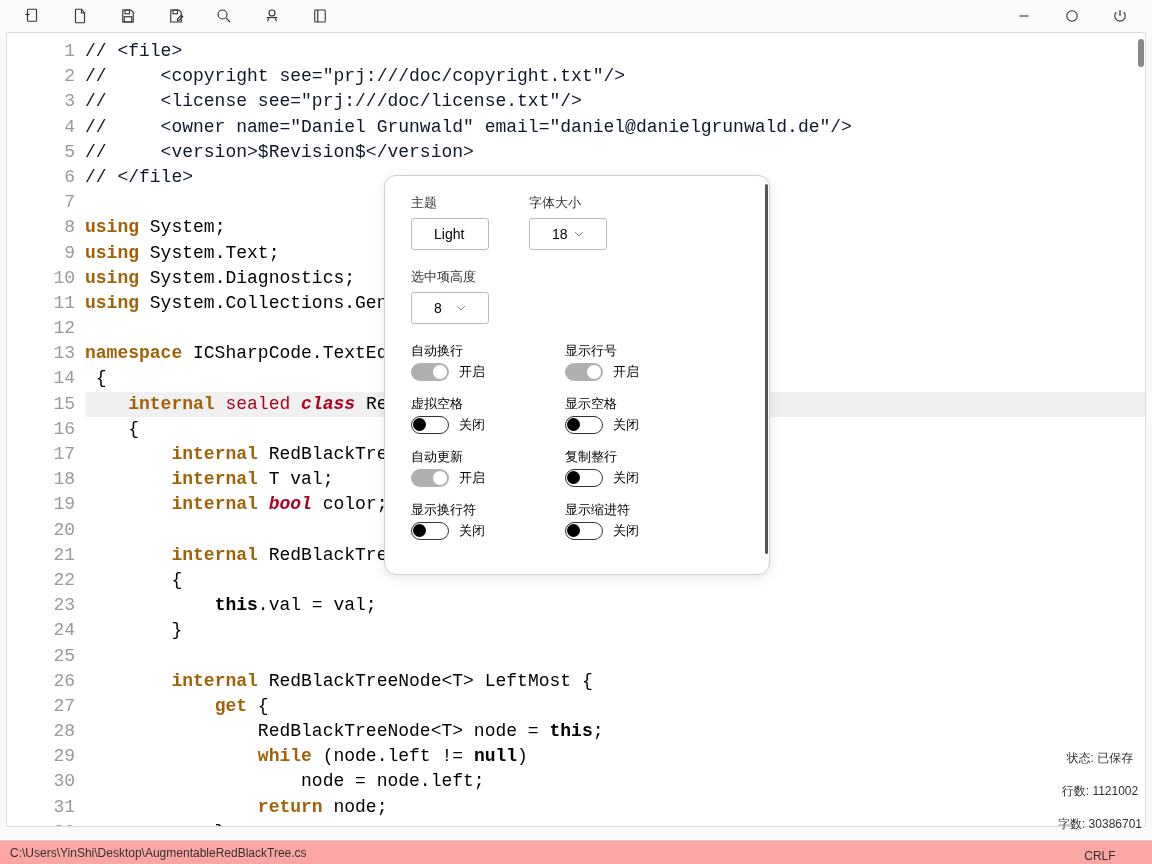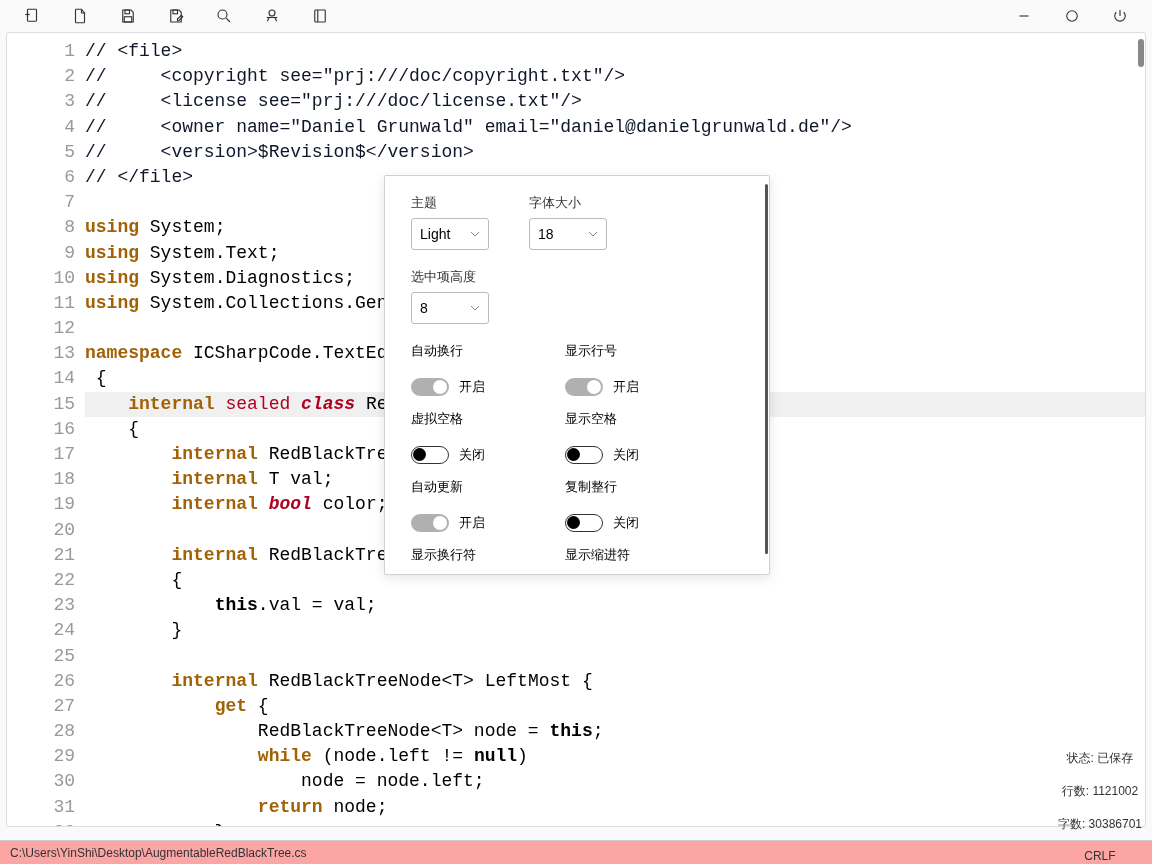--- a/index.html
+++ b/index.html
@@ -78,21 +78,21 @@
 }
 .statusbar .right { display: flex; gap: 16px; align-items: center; flex-direction: column; }
 .statusbar .seg { white-space: nowrap; }
 .statusbar svg { width: 14px; height: 14px; stroke: #555; fill: none; stroke-width: 1.5; }
 .settings-panel {
   position: absolute;
   left: 384px; top: 175px;
   width: 386px; height: 400px;
   background: #fff;
   border: 1px solid #d0d0d0;
-  border-radius: 2px;
+  border-radius: 12px;
   box-shadow: 0 3px 12px rgba(0,0,0,0.1);
   padding: 18px 26px;
   overflow: hidden;
   font-size: 14px;
   color: #000;
 }
 .settings-scrollbar {
   position: absolute; right: 1px; top: 8px; width: 3px; height: 370px;
   background: #555; border-radius: 2px;
 }
@@ -100,29 +100,29 @@
 .field { display: flex; flex-direction: column; gap: 6px; }
 .field-label { font-size: 13px; color: #333; }
 .select {
   border: 1px solid #bbb;
   border-radius: 3px;
   height: 32px;
   width: 78px;
   display: flex;
   align-items: center;
   justify-content: space-between;
-  padding: 0 8px;
+  padding: 0 22px;
   font-size: 14px;
   cursor: pointer;
   background: #fff;
 }
 .select.wide { width: 78px; }
 .select .chev { width: 10px; height: 10px; }
 .toggle-row { display: flex; gap: 80px; margin-bottom: 14px; }
-.toggle-group { display: flex; flex-direction: column; gap: 18px; }
+.toggle-group { display: flex; flex-direction: column; gap: 3px; }
 .toggle-label { font-size: 13px; }
 .toggle-ctrl { display: flex; align-items: center; gap: 10px; }
 .switch {
   width: 38px; height: 18px;
   border-radius: 10px;
   position: relative;
   cursor: pointer;
 }
 .switch.on { background: #b0b0b0; }
 .switch.off { background: #fff; border: 1.5px solid #333; }

